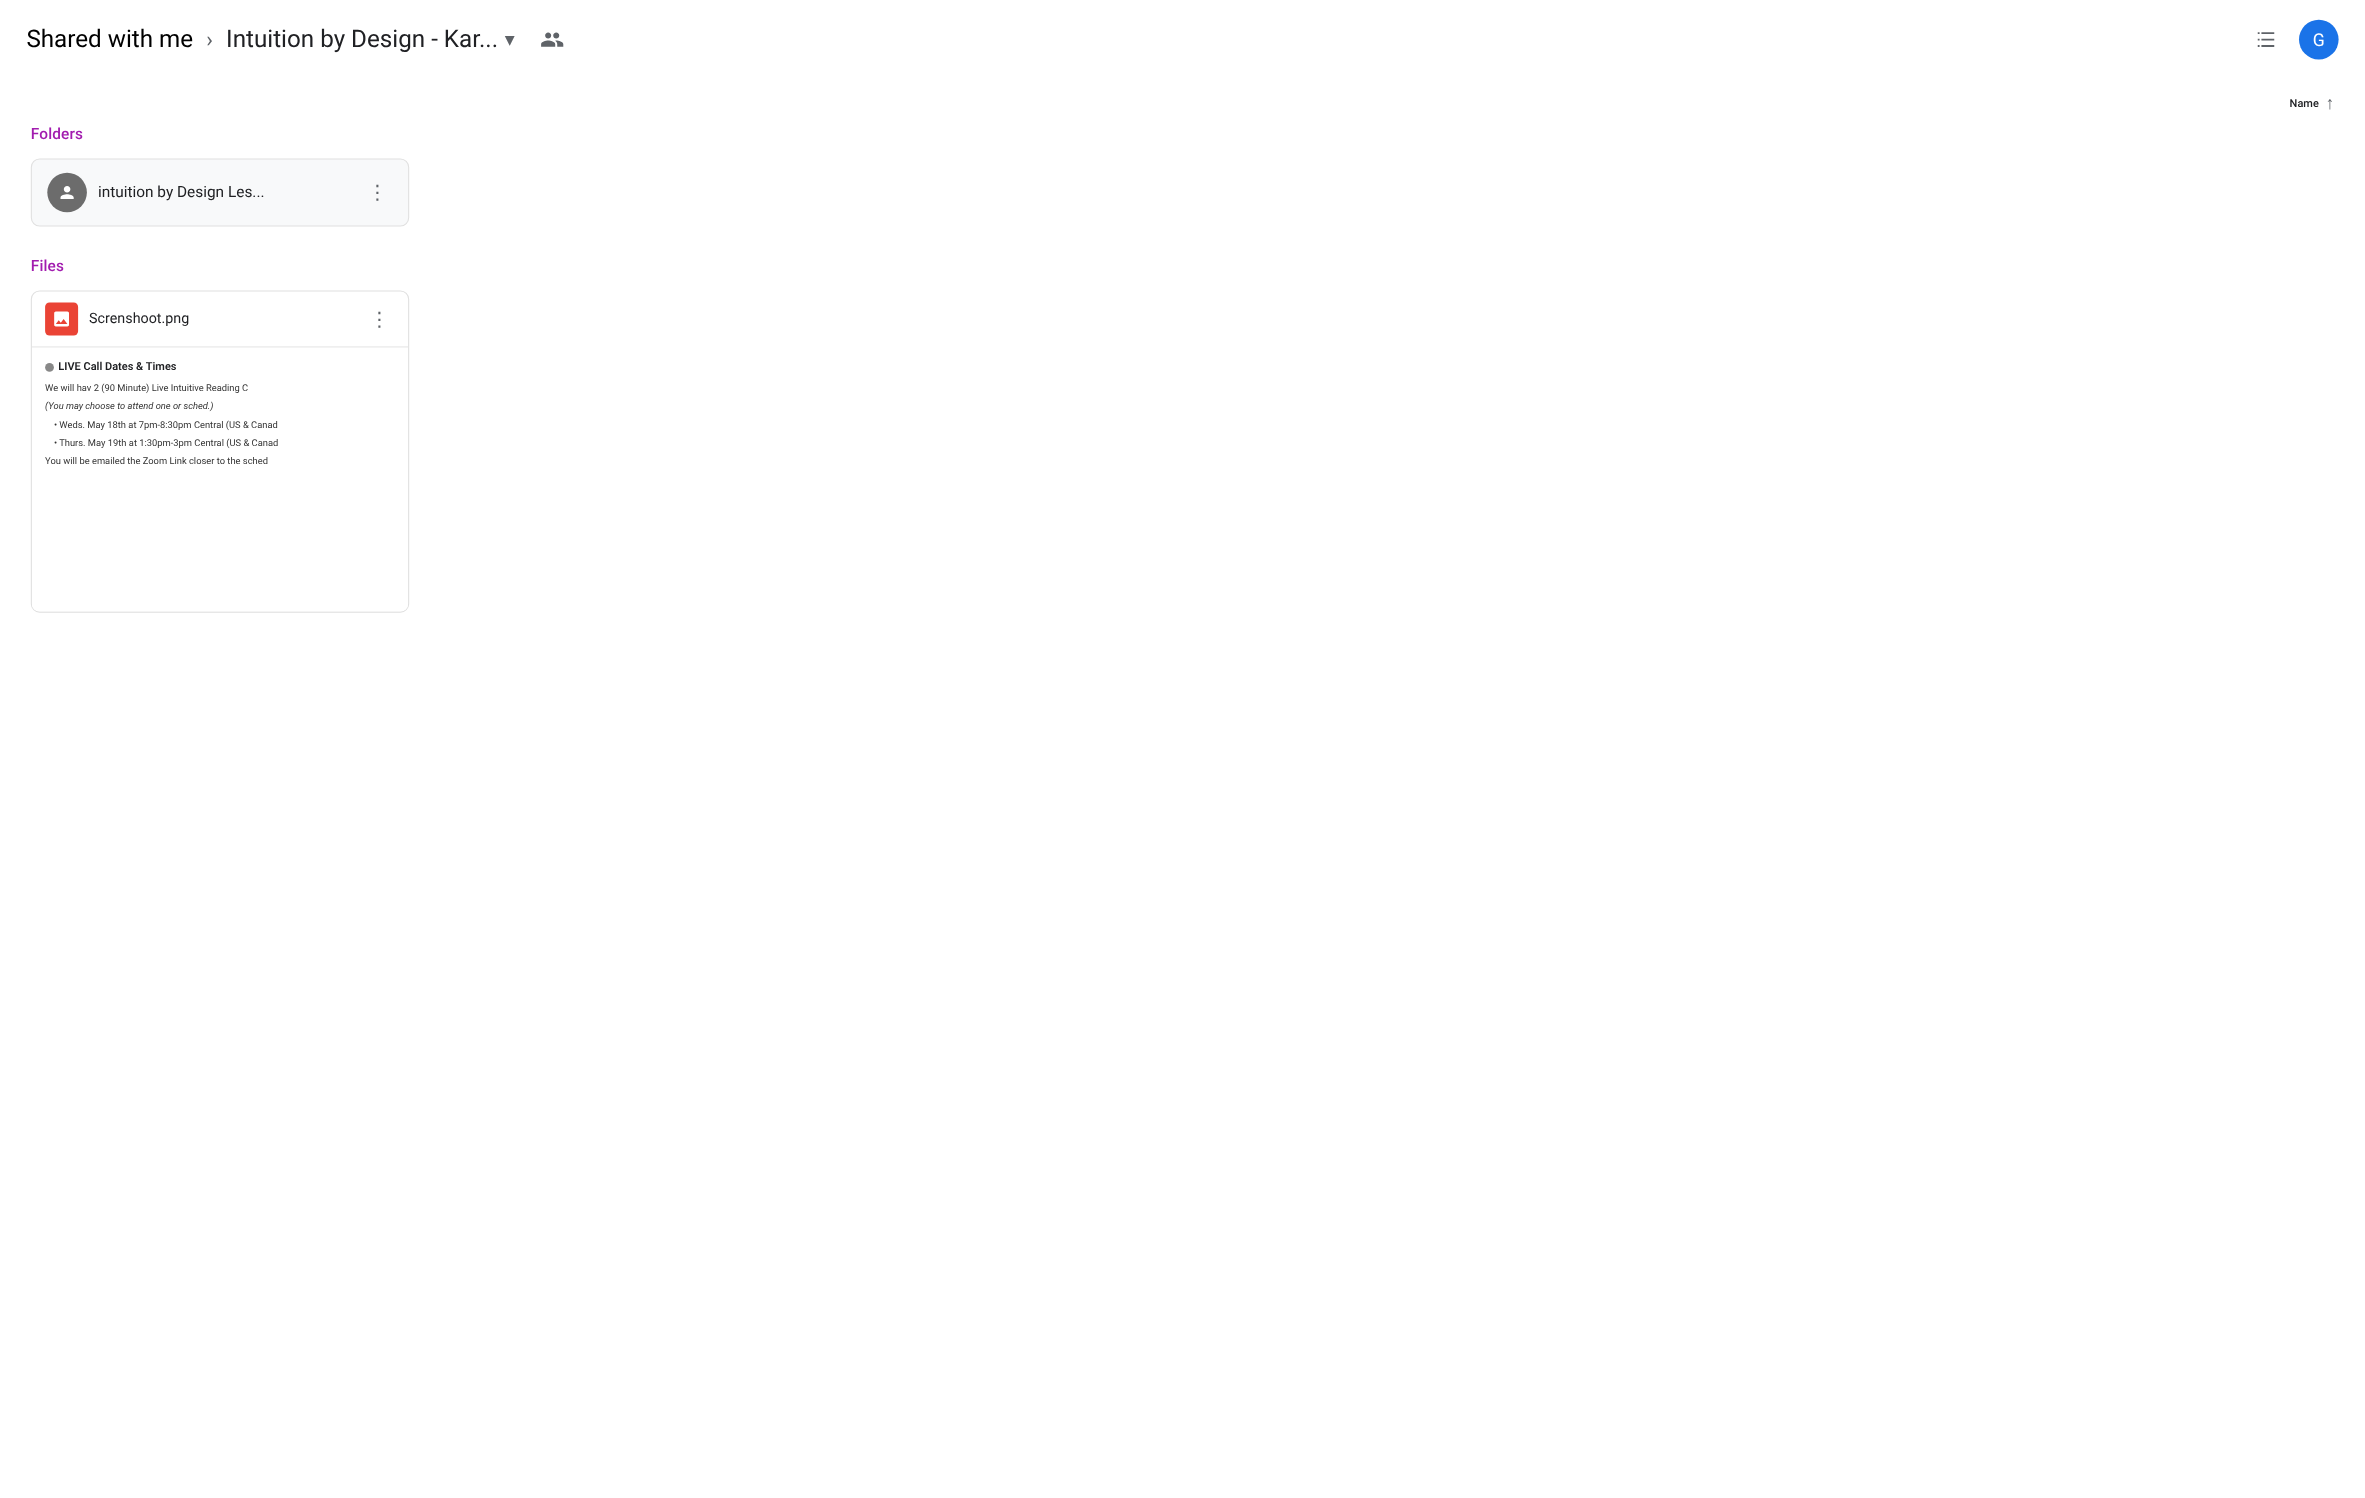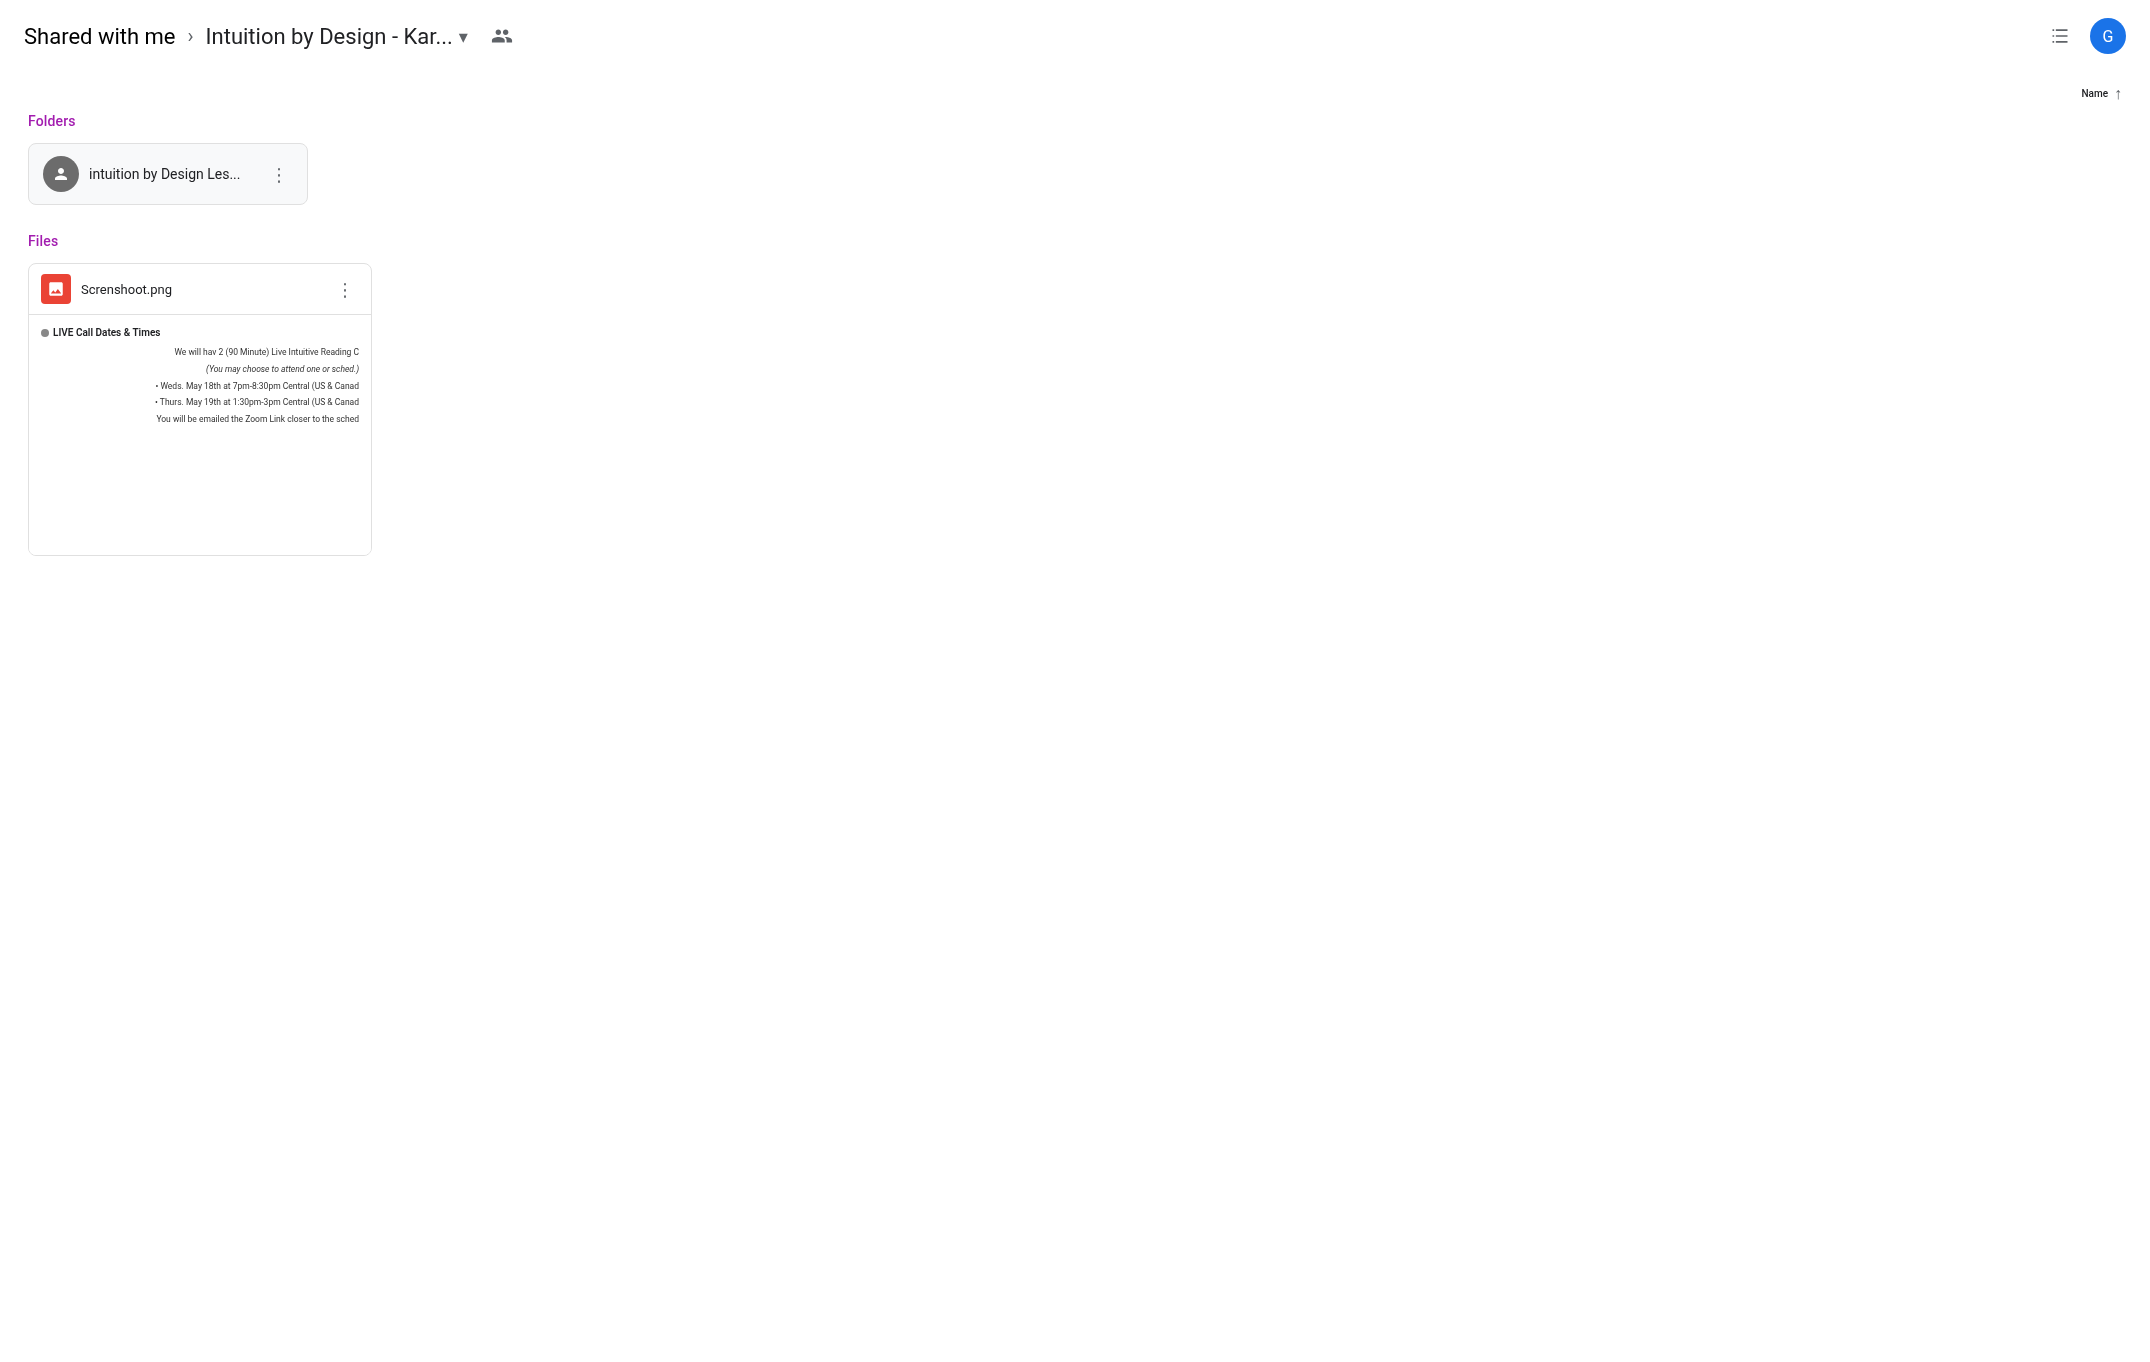--- a/index.html
+++ b/index.html
@@ -124,21 +124,21 @@
     .folders-section {
       margin-bottom: 28px;
     }
     .folder-card {
       display: inline-flex;
       align-items: center;
       background: #f8f9fa;
       border: 1px solid #e0e0e0;
       border-radius: 8px;
       padding: 12px 14px;
-      width: 280px;
+      width: 344px;
       cursor: pointer;
       gap: 10px;
       position: relative;
     }
     .folder-shared-icon {
       width: 36px;
       height: 36px;
       background: #6c6c6c;
       border-radius: 50%;
       display: flex;
@@ -219,21 +219,20 @@
 
     
     .file-thumbnail {
       background: #fff;
       padding: 10px 12px;
       min-height: 240px;
       font-size: 9px;
       color: #202124;
       line-height: 1.5;
       overflow: hidden;
-      text-align: right;
     }
     .thumb-title {
       font-size: 10px;
       font-weight: 600;
       margin-bottom: 6px;
       display: flex;
       align-items: center;
       gap: 4px;
     }
     .thumb-dot {

